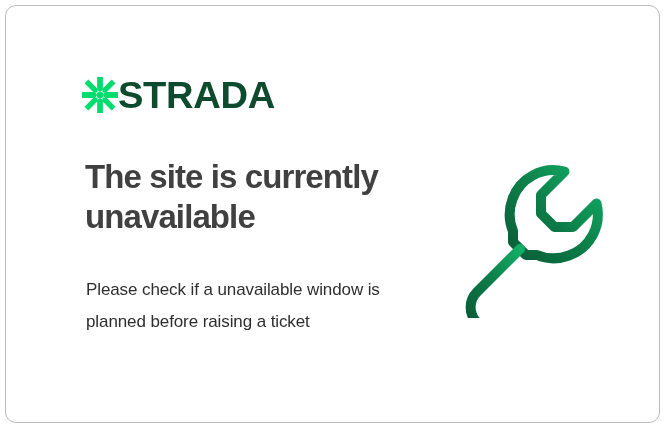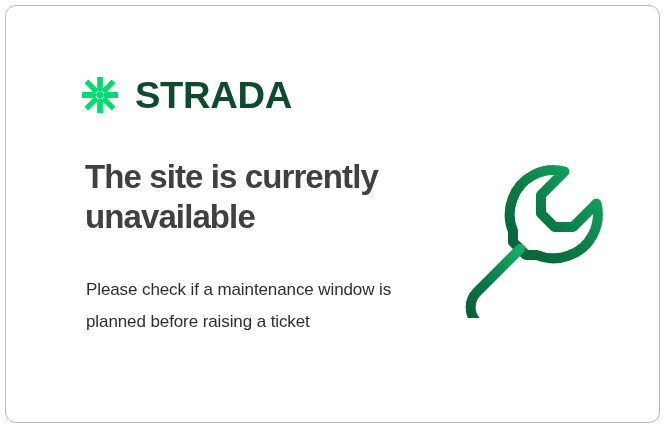--- a/index.html
+++ b/index.html
@@ -36,21 +36,21 @@
     overflow: hidden;
   }
 
   
   .brand {
     position: absolute;
     left: 76px;
     top: 68px;
     display: flex;
     align-items: center;
-    gap: 17px;
+    gap: 0;
     height: 42px;
   }
   .brand-mark {
     width: 36px;
     height: 36px;
     display: block;
     flex: 0 0 auto;
   }
   .brand-word {
     font-family: "Liberation Sans", sans-serif;
@@ -124,21 +124,21 @@
           <polygon points="7.0,82.4 32.4,57.0 43.0,57.0 43.0,67.6 17.6,93.0"></polygon>
           <polygon points="93.0,82.4 67.6,57.0 57.0,57.0 57.0,67.6 82.4,93.0"></polygon>
           <circle cx="50" cy="50" r="9"></circle>
         </g>
       </svg>
       <span class="brand-word">STRADA</span>
     </div>
 
     <h1 class="headline">The site is currently unavailable</h1>
 
-    <p class="body-copy">Please check if a maintenance window is planned before raising a ticket</p>
+    <p class="body-copy">Please check if a unavailable window is planned before raising a ticket</p>
 
     <svg class="wrench" viewBox="0 0 166 162" aria-hidden="true">
       <defs>
         <linearGradient id="wrenchGrad" x1="0" y1="1" x2="1" y2="0">
           <stop offset="0%" stop-color="#0a5c38"></stop>
           <stop offset="45%" stop-color="#0c7a46"></stop>
           <stop offset="100%" stop-color="#13ae66"></stop>
         </linearGradient>
       </defs>
       <g fill="none" stroke="url(#wrenchGrad)" stroke-width="10" stroke-linecap="round" stroke-linejoin="round">

